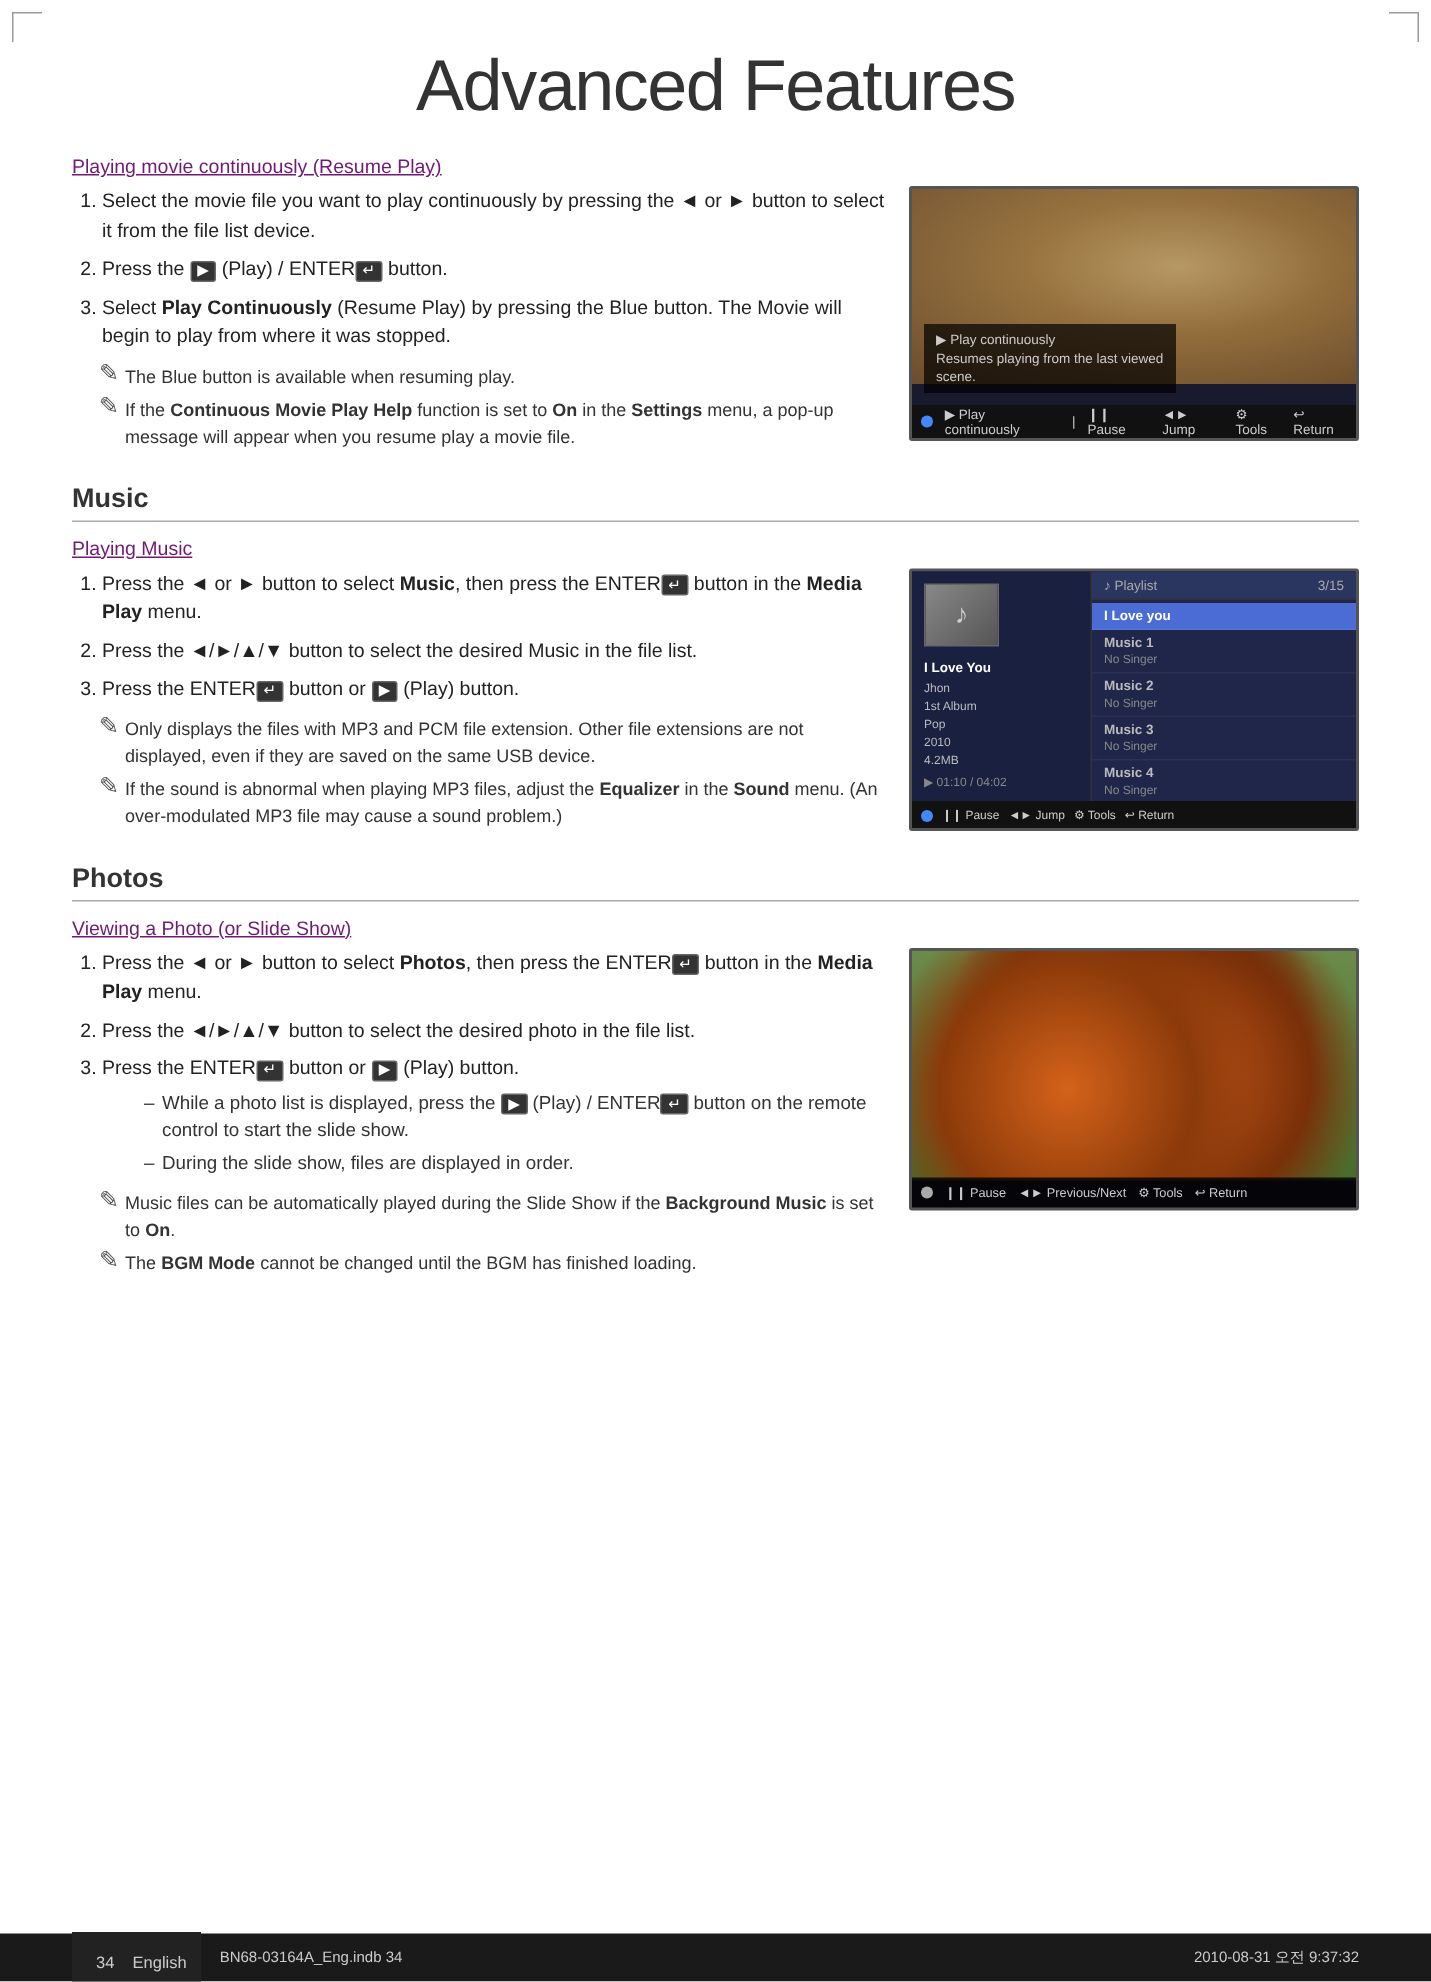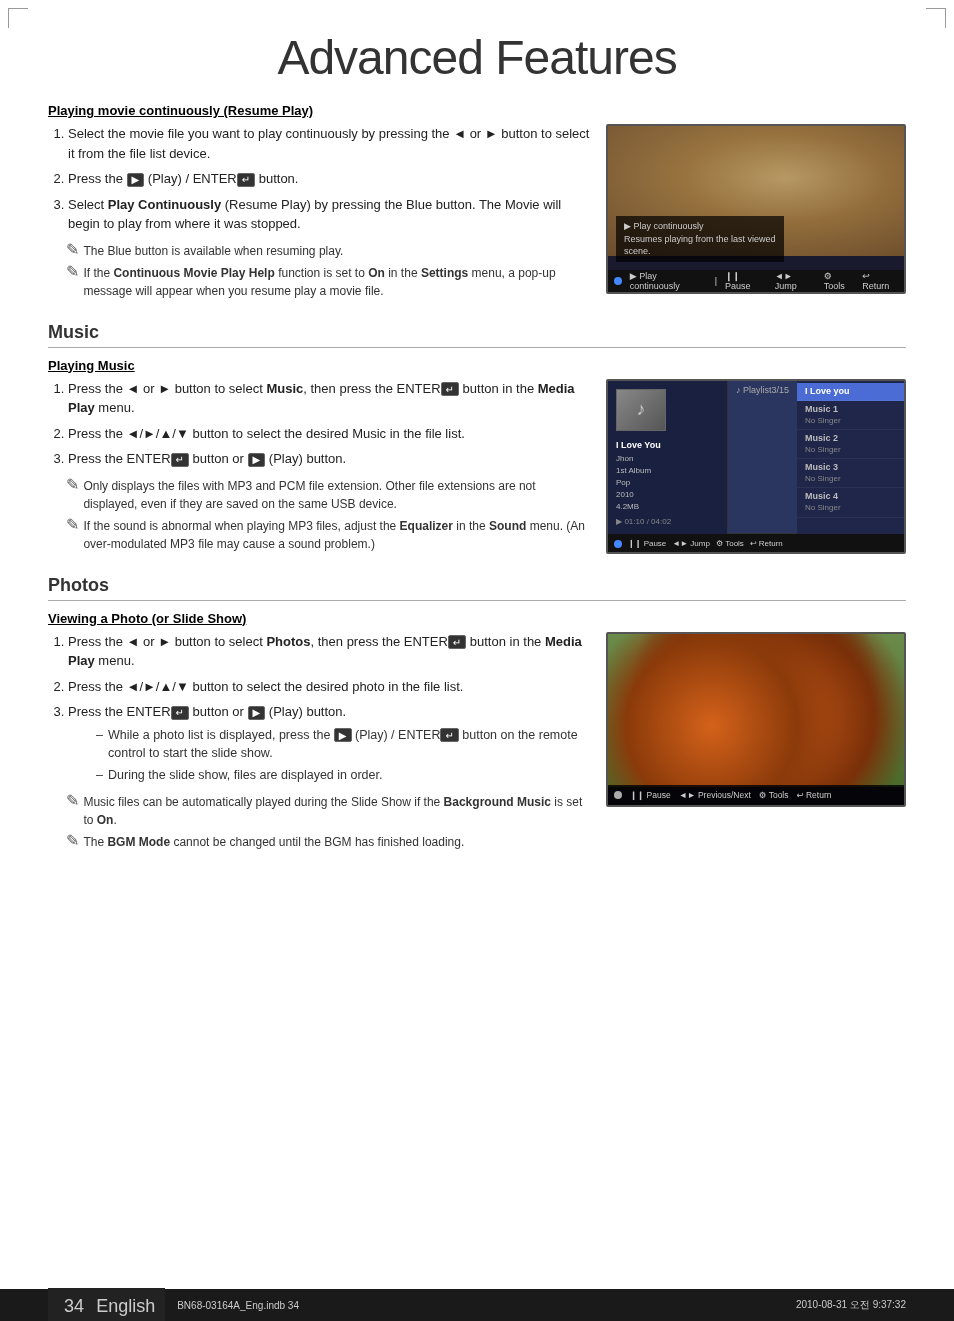--- a/index.html
+++ b/index.html
@@ -44,22 +44,22 @@
       font-size: 18px;
       font-weight: bold;
       color: #333;
       margin: 18px 0 8px 0;
       padding-bottom: 4px;
       border-bottom: 1px solid #aaa;
     }
 
     h3.subsection-title {
       font-size: 13px;
-      font-weight: bold;
-      color: #000000;
+      font-weight: normal;
+      color: #701a75;
       margin: 10px 0 6px 0;
       text-decoration: underline;
     }
 
     .intro-text {
       font-size: 13px;
       color: #333;
       margin-bottom: 10px;
       line-height: 1.5;
     }
@@ -285,20 +285,21 @@
     .music-time {
       font-size: 8px;
       color: #888;
       margin-top: auto;
     }
 
     .music-right {
       flex: 1;
       background: #20264a;
       display: flex;
+      flex-direction: column;
     }
 
     .music-right-header {
       background: #2a3560;
       padding: 4px 8px;
       font-size: 9px;
       color: #aaa;
       display: flex;
       justify-content: space-between;
       border-bottom: 1px solid #333;
@@ -412,21 +413,21 @@
 
     .page-number {
       background: #222;
       color: #ccc;
       font-size: 22px;
       font-weight: bold;
       padding: 4px 10px;
     }
 
     .page-number span {
-      font-size: 18px;
+      font-size: 11px;
       font-weight: normal;
       margin-left: 6px;
     }
 
     .footer-left {
       display: flex;
       align-items: center;
       gap: 12px;
     }
 

